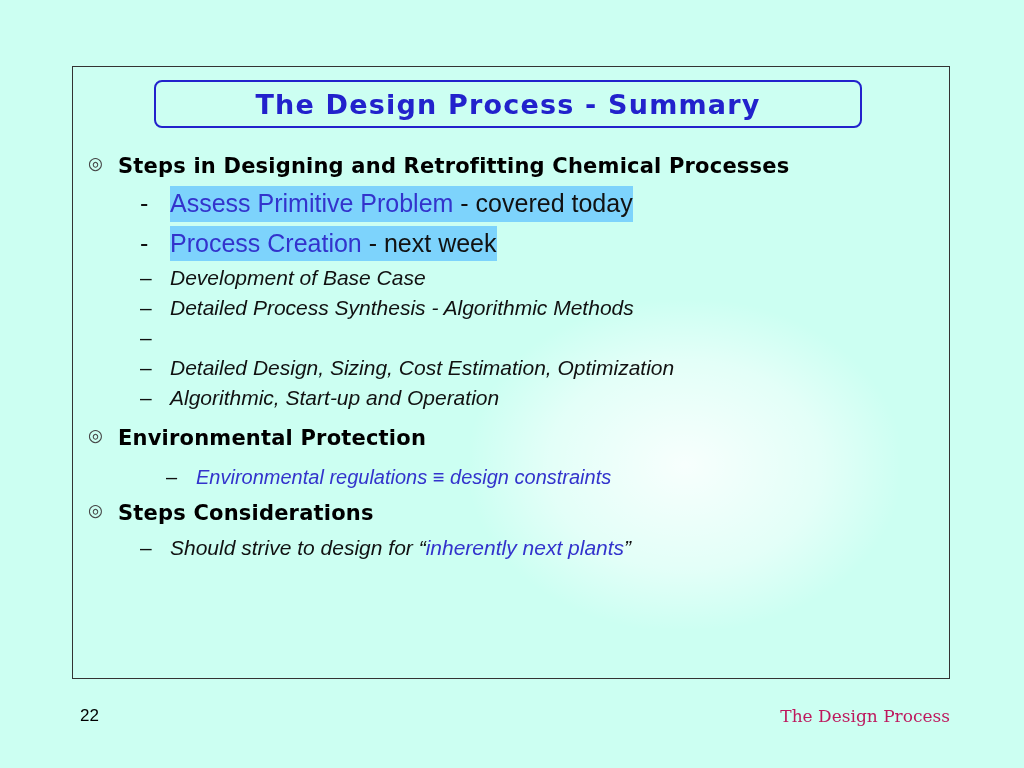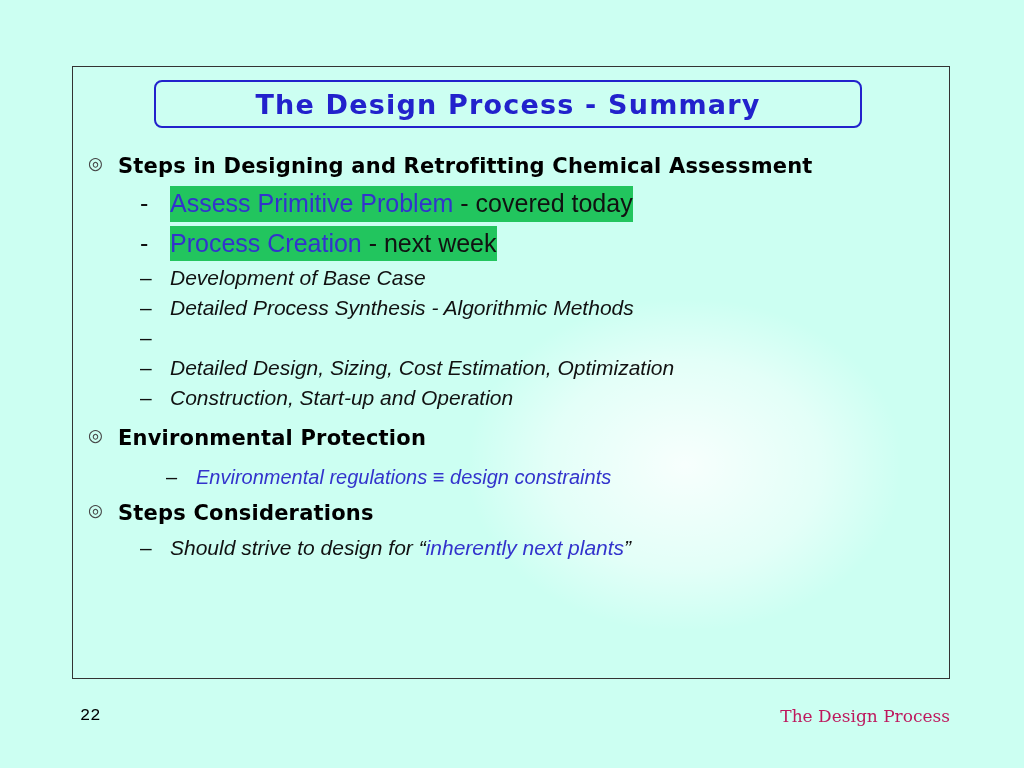--- a/index.html
+++ b/index.html
@@ -98,21 +98,21 @@
     margin-left: 52px;
     line-height: 1.42;
   }
   .lvl2 .dash {
     width: 30px;
     flex: 0 0 30px;
   }
   .lvl2 .txt { white-space: nowrap; font-style: italic; }
 
   .hl {
-    background: #22c55e;
+    background: #7dd3fc;
   }
   .hl-row { display: inline-block; }
 
   .big-sub {
     font-size: 25px;
     color: #3333cc;
     font-family: "Liberation Sans", sans-serif;
   }
   .big-sub .dash { color: #111; }
 
@@ -124,21 +124,21 @@
   .sub-blue {
     font-family: "Liberation Sans", sans-serif;
     font-size: 20px;
     color: #3333cc;
   }
 
   .footer-num {
     position: absolute;
     left: 80px;
     top: 706px;
-    font-family: Liberation Mono, monospace;
+    font-family: Liberation Sans, sans-serif;
     font-size: 17px;
     color: #000;
   }
   .footer-right {
     position: absolute;
     right: 74px;
     top: 706px;
     font-family: "DejaVu Serif", serif;
     font-size: 17px;
     color: #be185d;
@@ -154,21 +154,21 @@
   <div class="slide-frame"></div>
 
   <div class="title-box">
     <div class="title-text">The  Design  Process  -  Summary</div>
   </div>
 
   <div class="content">
 
     <div class="lvl1">
       <span class="bullet">◎</span>
-      <span class="txt">Steps in Designing and Retrofitting Chemical Assessment</span>
+      <span class="txt">Steps in Designing and Retrofitting Chemical Processes</span>
     </div>
 
     <div class="lvl2 big-sub" style="margin-top:6px;">
       <span class="dash">-</span>
       <span class="hl hl-row">
         <span class="blue">Assess Primitive Problem</span><span class="black"> - covered today</span>
       </span>
     </div>
 
     <div class="lvl2 big-sub" style="margin-top:4px;">
@@ -192,21 +192,21 @@
       <span class="dash">–</span>
     </div>
 
     <div class="lvl2">
       <span class="dash">–</span>
       <span class="txt">Detailed Design, Sizing, Cost Estimation, Optimization</span>
     </div>
 
     <div class="lvl2">
       <span class="dash">–</span>
-      <span class="txt">Construction, Start-up and Operation</span>
+      <span class="txt">Algorithmic, Start-up and Operation</span>
     </div>
 
     <div class="lvl1" style="margin-top:12px;">
       <span class="bullet">◎</span>
       <span class="txt">Environmental Protection</span>
     </div>
 
     <div class="lvl2 sub-blue indent-more" style="margin-top:10px;">
       <span class="dash black">–</span>
       <span class="txt">Environmental regulations ≡ design constraints</span>

